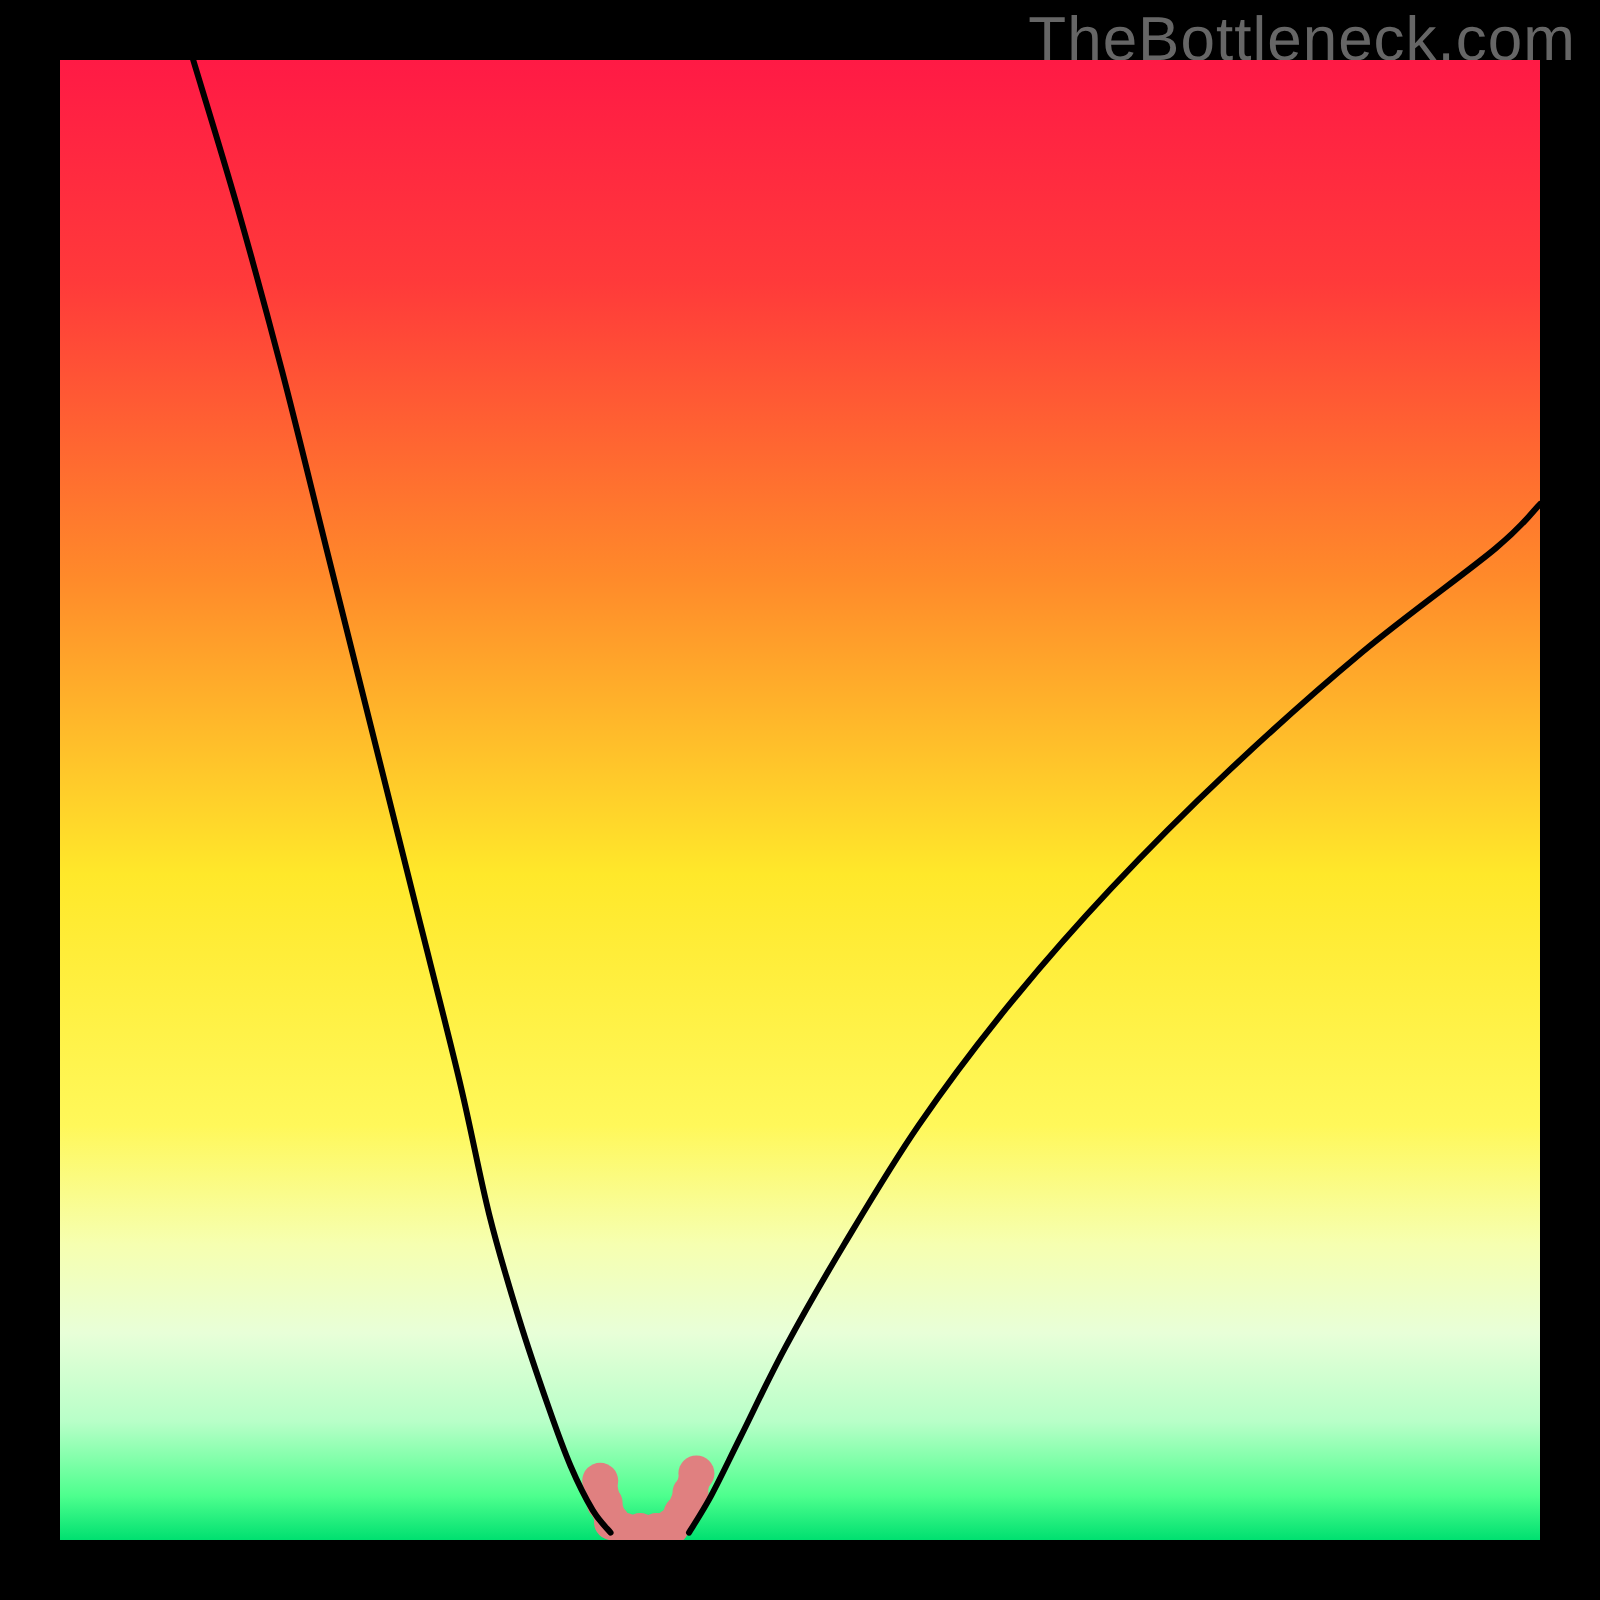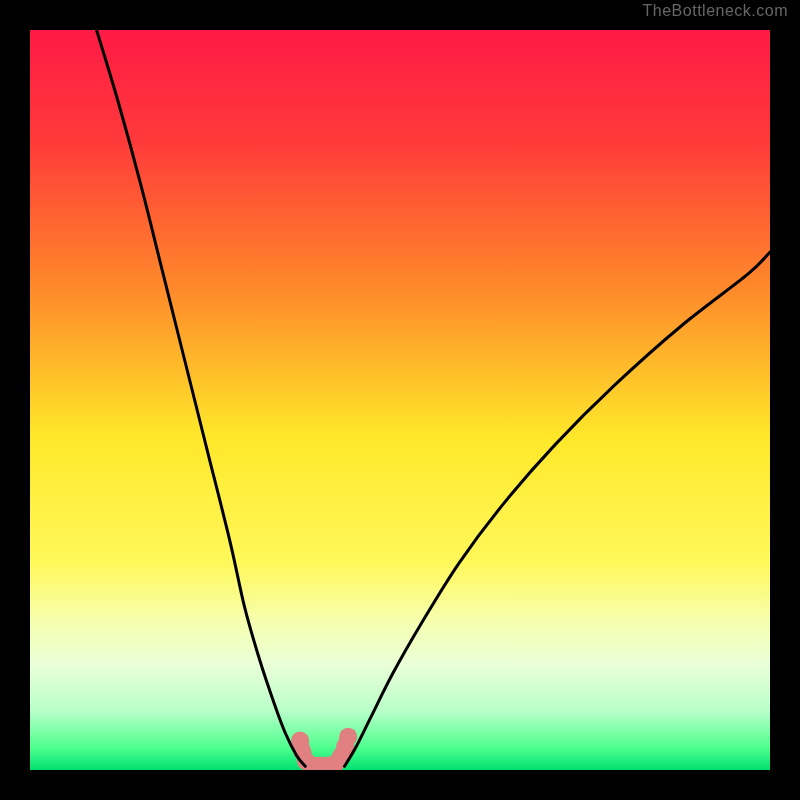--- a/index.html
+++ b/index.html
@@ -17,21 +17,21 @@
     width: 800px;
     height: 800px;
     background: #000;
   }
   .watermark {
     position: absolute;
     top: 2px;
     right: 12px;
     color: #666;
     font-family: Arial, Helvetica, sans-serif;
-    font-size: 16px;
+    font-size: 31px;
     font-weight: 400;
     letter-spacing: 0.5px;
   }
   .plot {
     position: absolute;
     left: 30px;
     top: 30px;
     width: 740px;
     height: 740px;
   }

